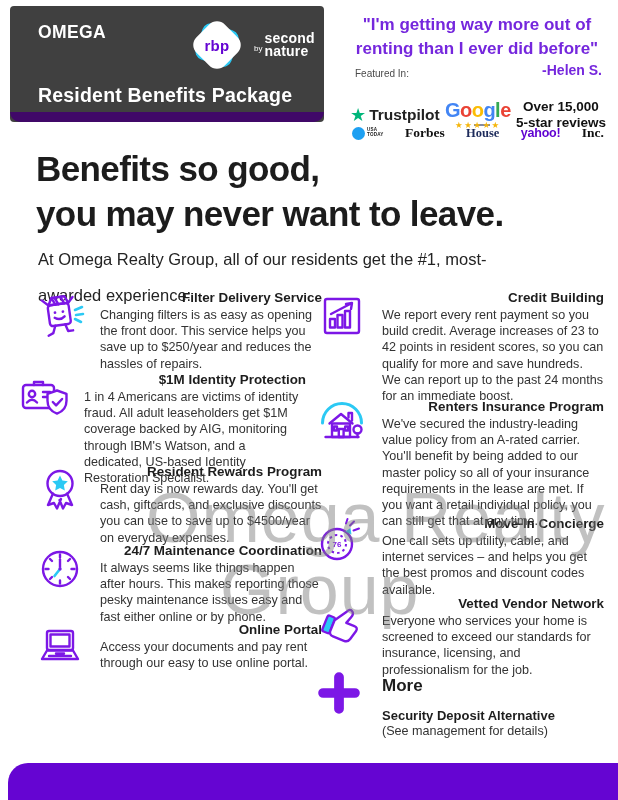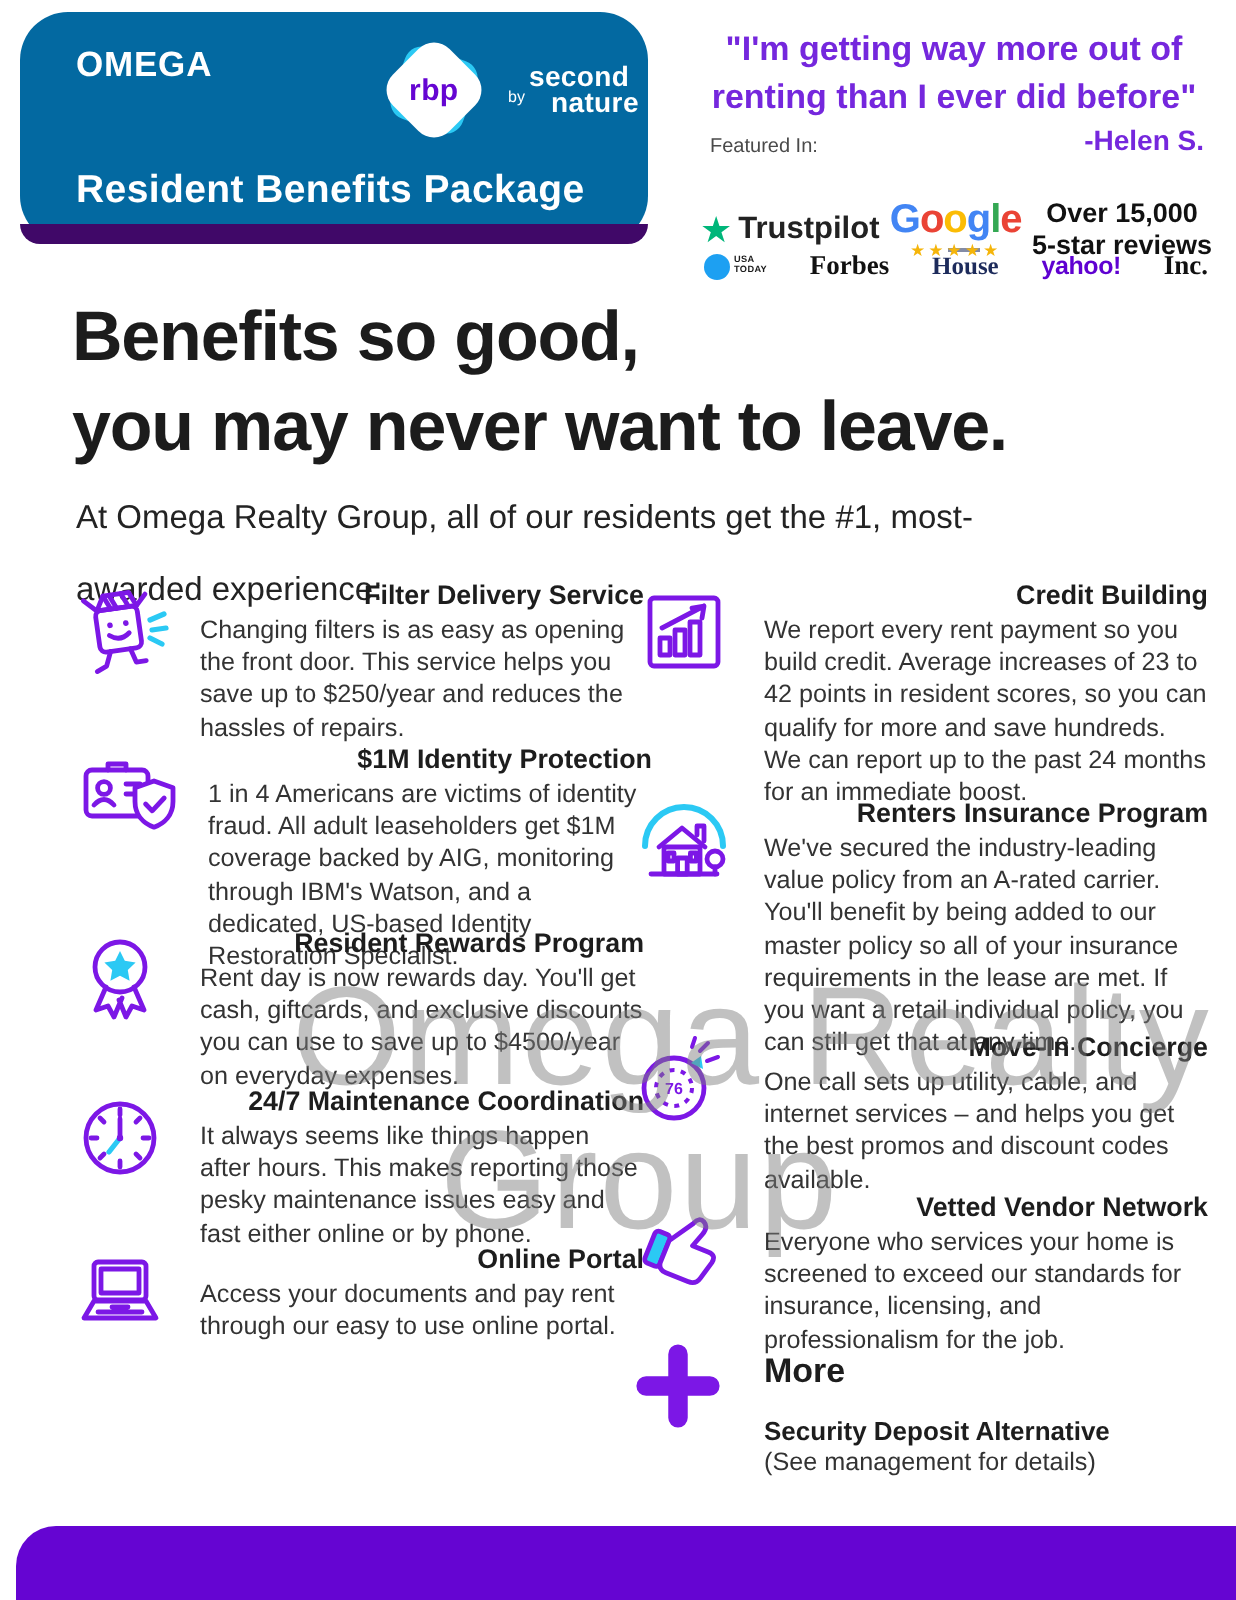--- a/index.html
+++ b/index.html
@@ -4,21 +4,21 @@
 <style>
   html,body{margin:0;padding:0;background:#e8e8e8;}
   .page{
     position:relative; width:618px; height:800px; background:#ffffff;
     font-family:"Liberation Sans", sans-serif; overflow:hidden; margin:0 auto;
     -webkit-font-smoothing:antialiased;
   }
   
   .hdr{
     position:absolute; left:10px; top:6px; width:314px; height:116px;
-    background:#0369a1; border-radius:24px;
+    background:#404040; border-radius:4px;
   }
   .hdr-shadow{
     position:absolute; left:0; right:0; bottom:0; height:10px;
     background:#400868; border-radius:0 0 16px 16px;
   }
   .company{
     position:absolute; left:28px; top:16px; color:#fff; font-weight:bold;
     font-size:17.5px; line-height:20px; letter-spacing:.4px;
   }
   .rbp-mark{position:absolute; left:176px; top:8px; width:62px; height:62px;}
@@ -31,21 +31,21 @@
     background:#ffffff; border-radius:11px; transform:rotate(45deg);
     display:flex; align-items:center; justify-content:center;
   }
   .rbp-white span{
     transform:rotate(-45deg); color:#6505D2; font-weight:bold; font-size:15px;
     letter-spacing:.2px;
   }
   .sn{position:absolute; left:244px; top:26px; color:#fff;}
   .sn-by{font-size:8px; vertical-align:top; position:relative; top:12px; margin-right:2px;}
   .sn-words{display:inline-block; font-weight:bold; font-size:14px; line-height:13px; letter-spacing:.2px;}
-  .sn-words .l2{display:block; margin-left:11px;}
+  .sn-words .l2{display:block; }
   .pkg-title{
     position:absolute; left:28px; top:78px; color:#fff; font-weight:bold;
     font-size:19.5px; letter-spacing:.2px;
   }
   
   .quote{
     position:absolute; left:348px; top:13px; width:258px; text-align:center;
     color:#7527DD; font-weight:bold; font-size:17px; line-height:24px;
   }
   .quote-attr{
@@ -185,21 +185,21 @@
    <path fill="none" stroke="#7C17E6" stroke-width="2.4" stroke-linecap="round" stroke-linejoin="round" d="M20 35 L17 42 L12 44 M30 35 L32 42 L37 42"></path>
             </g>
    <path fill="none" stroke="#2BC9F4" stroke-width="2.6" stroke-linecap="round" d="M41 20 L48 17 M42 25 L49 24 M41 29 L47 32"></path>
           </svg>
         </span>
         <span class="btext">
           <div class="btitle">Filter Delivery Service</div>
           <div class="bdesc">Changing filters is as easy as opening the front door. This service helps you save up to $250/year and reduces the hassles of repairs.</div>
         </span>
       </div>
-      <div class="benefit" style="left: 38px; top: 372px;">
+      <div class="benefit" style="left: 18px; top: 372px;">
         <span class="bicon">
           <svg width="52" height="52" viewBox="0 0 52 52">
    <rect fill="none" stroke="#7C17E6" stroke-width="2.4" stroke-linecap="round" stroke-linejoin="round" x="5" y="13" width="31" height="23" rx="3"></rect>
    <path fill="none" stroke="#7C17E6" stroke-width="2.4" stroke-linecap="round" stroke-linejoin="round" d="M16 13 v-3 h9 v3"></path>
    <circle fill="none" stroke="#7C17E6" stroke-width="2.4" stroke-linecap="round" stroke-linejoin="round" cx="14" cy="22" r="3.2"></circle>
             <path fill="none" stroke="#7C17E6" stroke-width="2.4" stroke-linecap="round" stroke-linejoin="round" d="M9 30.5 q5 -5.5 10 0"></path>
    <path fill="none" stroke="#7C17E6" stroke-width="2.4" stroke-linecap="round" stroke-linejoin="round" d="M25 20 h7 M25 25 h7"></path>
    <path fill="#fff" stroke="#7C17E6" stroke-width="2.4" stroke-linejoin="round" d="M39 18.5 l9.5 3.4 v6.8 c0 6.8 -4.3 11 -9.5 12.9 c-5.2 -1.9 -9.5 -6.1 -9.5 -12.9 v-6.8 z"></path>
    <path fill="none" stroke="#7C17E6" stroke-width="2.4" stroke-linecap="round" stroke-linejoin="round" d="M34.8 30 l3.3 3.4 l6 -6.4"></path>
           </svg>

